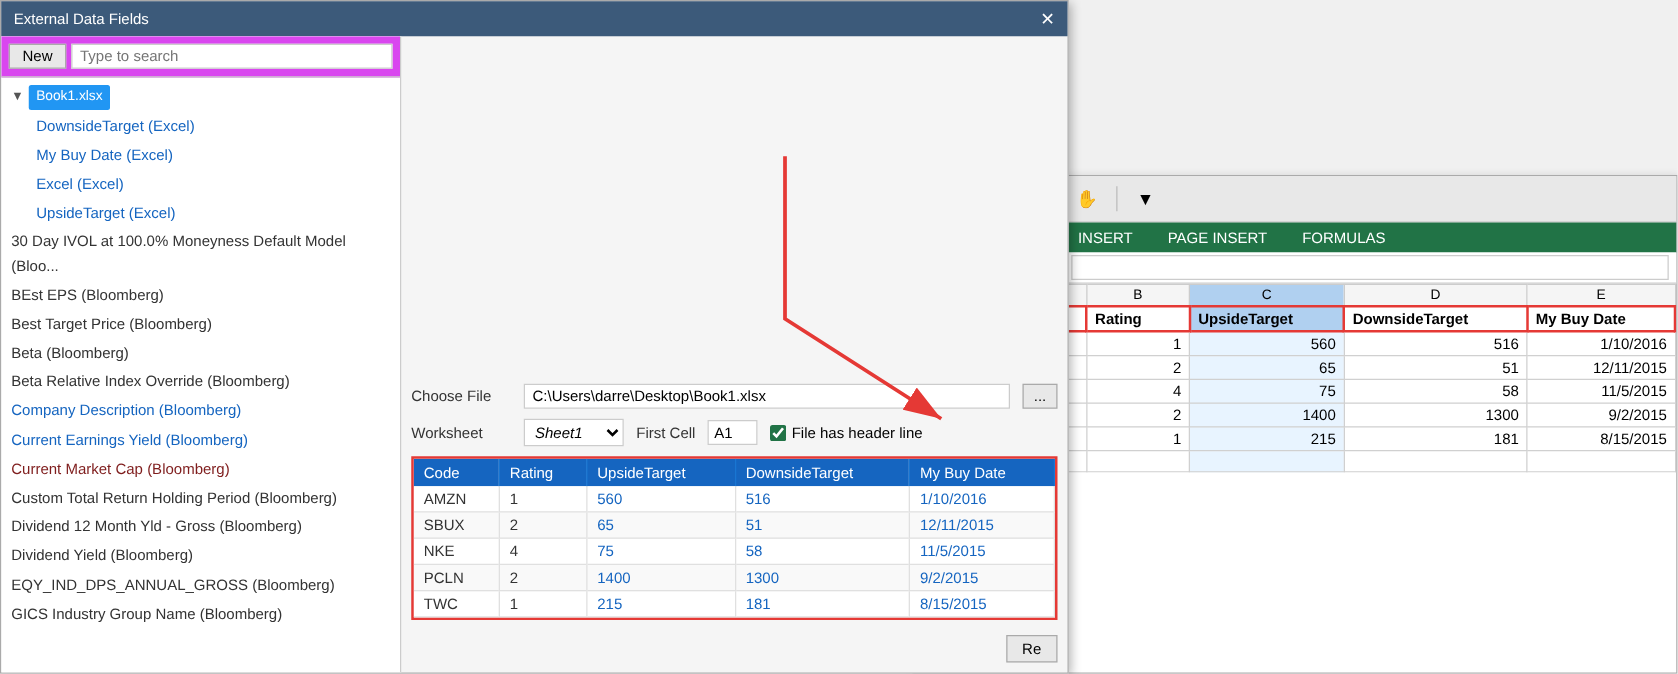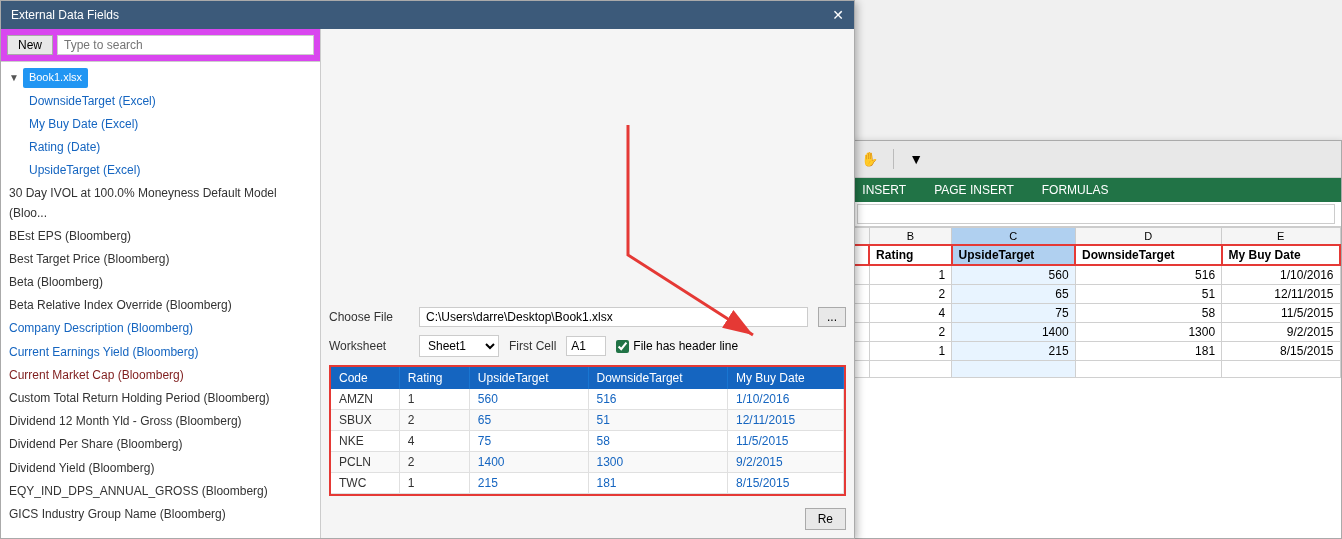--- a/index.html
+++ b/index.html
@@ -160,20 +160,21 @@
       align-items: center;
       gap: 10px;
     }
 
     .worksheet-select {
       border: 1px solid #ccc;
       padding: 2px 4px;
       background: white;
       font-size: 12px;
       min-width: 80px;
+      font-style: italic;
     }
 
     .first-cell-label { font-size: 12px; color: #333; }
     .first-cell-input {
       border: 1px solid #ccc;
       padding: 2px 4px;
       width: 40px;
       font-size: 12px;
       background: white;
     }
@@ -483,33 +484,32 @@
         <button class="btn-new">New</button>
         <input class="search-input" placeholder="Type to search" style="">
       </div>
       <div class="tree-container">
         <div class="tree-item root">
           <span class="collapse-arrow">▼</span>
           <span class="label-badge">Book1.xlsx</span>
         </div>
         <div class="tree-item child">DownsideTarget (Excel)</div>
         <div class="tree-item child">My Buy Date (Excel)</div>
-        <div class="tree-item child">Rating (Date)</div>
+        <div class="tree-item child">Excel (Excel)</div>
         <div class="tree-item child">UpsideTarget (Excel)</div>
         <div class="tree-item group">30 Day IVOL at 100.0% Moneyness Default Model (Bloo...</div>
         <div class="tree-item group">BEst EPS (Bloomberg)</div>
         <div class="tree-item group">Best Target Price (Bloomberg)</div>
         <div class="tree-item group">Beta (Bloomberg)</div>
         <div class="tree-item group">Beta Relative Index Override (Bloomberg)</div>
         <div class="tree-item group" style="color:#1565C0;">Company Description (Bloomberg)</div>
         <div class="tree-item group" style="color:#1565C0;">Current Earnings Yield (Bloomberg)</div>
         <div class="tree-item group" style="color:#7f1d1d;">Current Market Cap (Bloomberg)</div>
         <div class="tree-item group">Custom Total Return Holding Period (Bloomberg)</div>
         <div class="tree-item group">Dividend 12 Month Yld - Gross (Bloomberg)</div>
-        <div class="tree-item group">Dividend Per Share (Bloomberg)</div>
         <div class="tree-item group">Dividend Yield (Bloomberg)</div>
         <div class="tree-item group">EQY_IND_DPS_ANNUAL_GROSS (Bloomberg)</div>
         <div class="tree-item group">GICS Industry Group Name (Bloomberg)</div>
 
       </div>
     </div>
 
     <div class="right-panel">
       <div class="form-row">
         <span class="form-label">Choose File</span>

